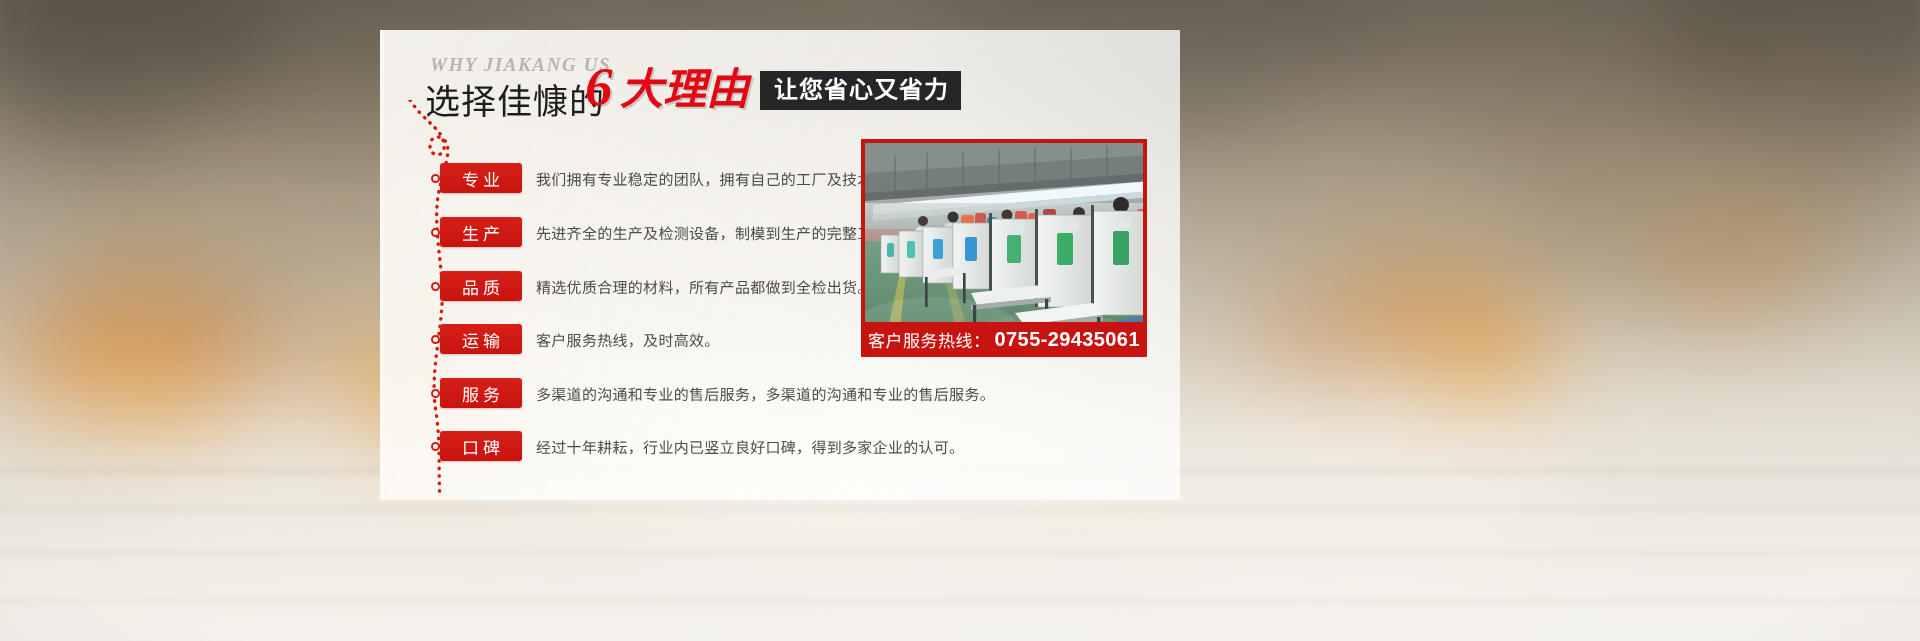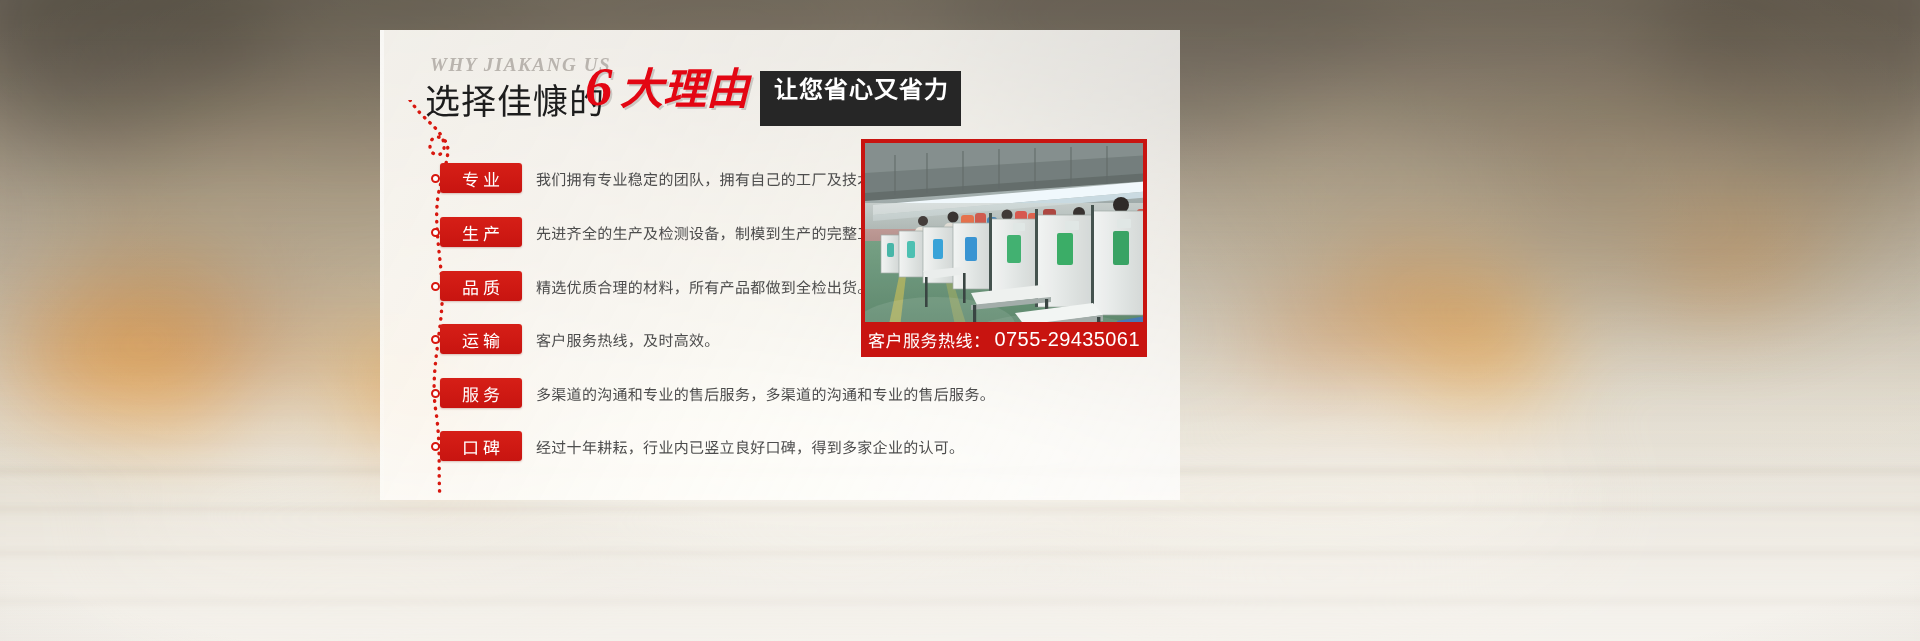--- a/index.html
+++ b/index.html
@@ -84,21 +84,21 @@
     position:absolute; left:195px; top:12px;
     font-size:43px; font-weight:700; color:#e30613;
     font-style:italic; letter-spacing:0px; line-height:1;
     text-shadow:2px 2px 0 rgba(0,0,0,.16);
     white-space:nowrap;
   }
   .hd-ribbon {
     position:absolute; left:335px; top:15px;
     background:#262626; color:#ffffff;
     font-size:24px; font-weight:700; letter-spacing:1px;
-    padding:7px 12px 24px 14px; line-height:1;
+    padding:7px 12px 8px 14px; line-height:1;
     white-space:nowrap;
   }
 
   
   #curve { position:absolute; left:400px; top:100px; width:90px; height:400px; pointer-events:none; }
 
   
   .row { position:absolute; left:440px; height:30px; }
   .badge {
     position:absolute; left:0; top:0;
@@ -127,21 +127,21 @@
     border:4px solid #c81410; background:#c81410;
   }
   #photo { position:absolute; inset:0; overflow:hidden; }
 
   #phone-bar {
     position:absolute; left:861px; top:322px; width:286px; height:35px;
     background:#c81410; display:flex; align-items:center;
     justify-content:center; gap:4px; color:#fff;
   }
   #phone-bar .pb-label { font-size:17px; letter-spacing:.5px; }
-  #phone-bar .pb-num { font-size:20px; font-weight:400; letter-spacing:.4px; }
+  #phone-bar .pb-num { font-size:20px; font-weight:700; letter-spacing:.4px; }
 </style>
 </head>
 <body>
 
 <div id="bg">
   <div class="layer bg-base"></div>
 
   <div class="layer bg-blobs">
 
     <div class="blob" style="left:30px;  top:-20px; width:300px; height:230px; background:rgba(62,56,48,.55);"></div>

